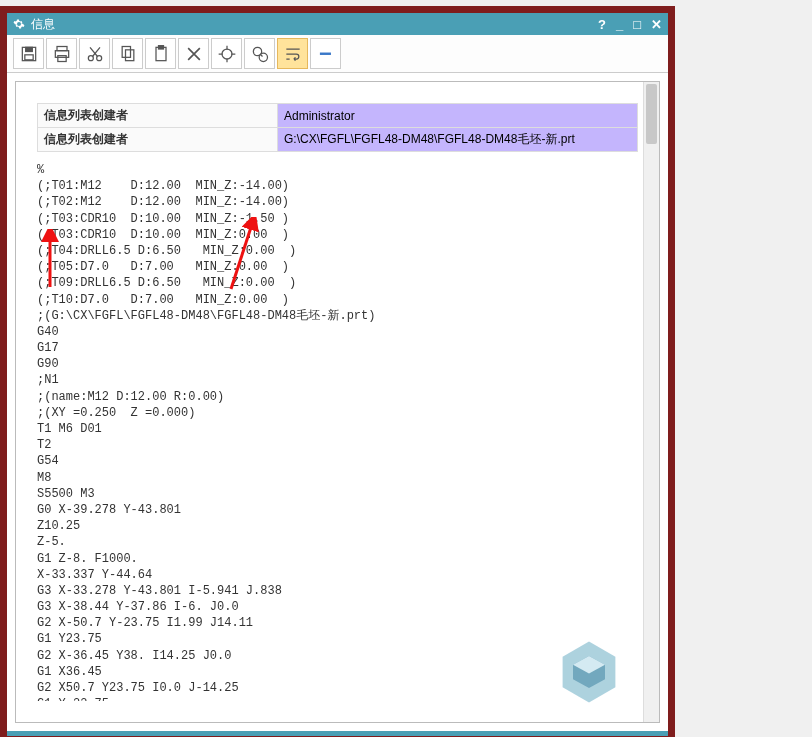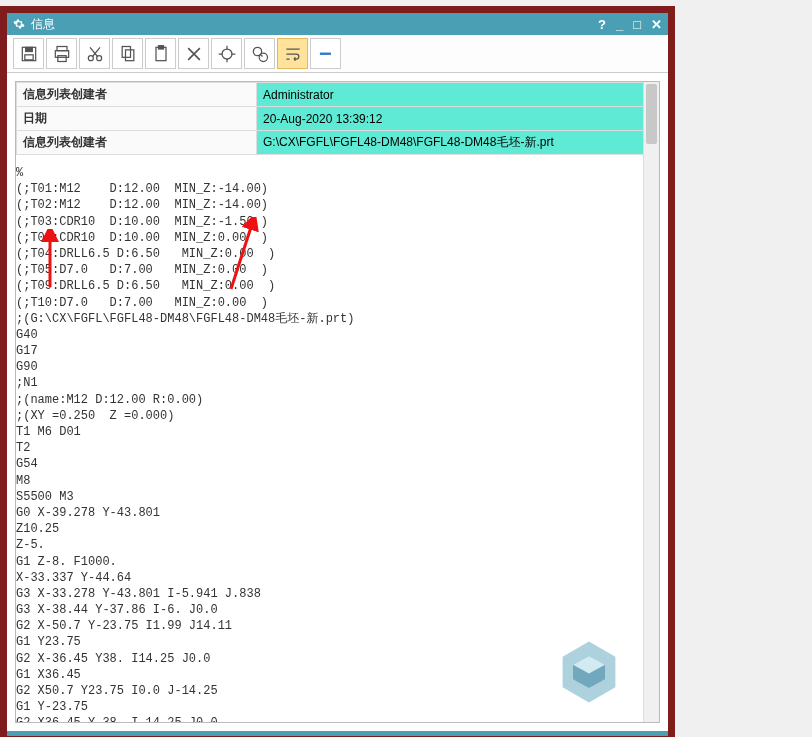--- a/index.html
+++ b/index.html
@@ -9,23 +9,23 @@
   .titlebar .gear { margin-right: 6px; display: flex; align-items: center; }
   .titlebar .title { flex: 1; }
   .titlebar .controls { display: flex; gap: 10px; align-items: center; }
   .titlebar .controls span { cursor: pointer; font-size: 13px; font-weight: bold; }
   .toolbar { height: 38px; background: #fdfdfd; border-bottom: 1px solid #ccc; display: flex; align-items: center; padding: 3px 6px; }
   .tbtn { width: 31px; height: 31px; border: 1px solid #ccc; background: #fff; margin-right: 2px; display: flex; align-items: center; justify-content: center; cursor: pointer; }
   .tbtn svg { width: 20px; height: 20px; }
   .tbtn.active { background: #ffe39b; border-color: #e6b85c; }
   .tbtn.minus { color: #3a78c8; font-size: 22px; font-weight: bold; border:1px solid #ccc; }
   .content { flex: 1; padding: 8px; display: flex; flex-direction: column; overflow: hidden; }
-  .panel { flex: 1; border: 1px solid #bbb; background: #fff; padding: 0; display: flex; flex-direction: column; overflow: hidden; position: relative; }
+  .panel { flex: 1; border: 1px solid #bbb; background: #fff; padding: 21px; display: flex; flex-direction: column; overflow: hidden; position: relative; }
   table.meta { width: 100%; border-collapse: collapse; font-size: 12px; margin-bottom: 10px; }
-  table.meta td { border: 1px solid #ddd; padding: 3px 6px; background: #5eead4; }
+  table.meta td { border: 1px solid #ddd; padding: 3px 6px; background: #c4b5fd; }
   table.meta td.label { width: 240px; font-weight: bold; color: #333; background: #fafafa; }
   .code { font-family: Consolas, "Courier New", monospace; font-size: 12px; color: #333; white-space: pre; overflow: hidden; position: relative; line-height: 1.35; }
   .arrow { position: absolute; pointer-events: none; }
   .scrollbar-v { position: absolute; right: 0; top: 0; bottom: 0; width: 16px; background: #f0f0f0; border-left: 1px solid #ddd; }
   .scrollbar-v .thumb { position: absolute; left: 2px; right: 2px; top: 2px; height: 60px; background: #c8c8c8; border-radius: 2px; }
   .bottomspacer { height: 5px; background: #4a9fb5; }
   .logo { position: absolute; right: 30px; bottom: 10px; opacity: 0.85; }
 </style>
 </head>
 <body>
@@ -108,24 +108,20 @@
 
   <div class="content">
     <div class="panel">
       <table class="meta">
         <tbody>
             <tr>
               <td class="label">信息列表创建者</td>
               <td>Administrator</td>
             </tr>
         <tr>
-              <td class="label">日期</td>
-              <td>20-Aug-2020 13:39:12</td>
-            </tr>
-        <tr>
               <td class="label">信息列表创建者</td>
               <td>G:\CX\FGFL\FGFL48-DM48\FGFL48-DM48毛坯-新.prt</td>
             </tr>
       </tbody>
         </table>
       <div class="code" id="codeblock">%
 (;T01:M12    D:12.00  MIN_Z:-14.00)
 (;T02:M12    D:12.00  MIN_Z:-14.00)
 (;T03:CDR10  D:10.00  MIN_Z:-1.50 )
 (;T03:CDR10  D:10.00  MIN_Z:0.00  )

